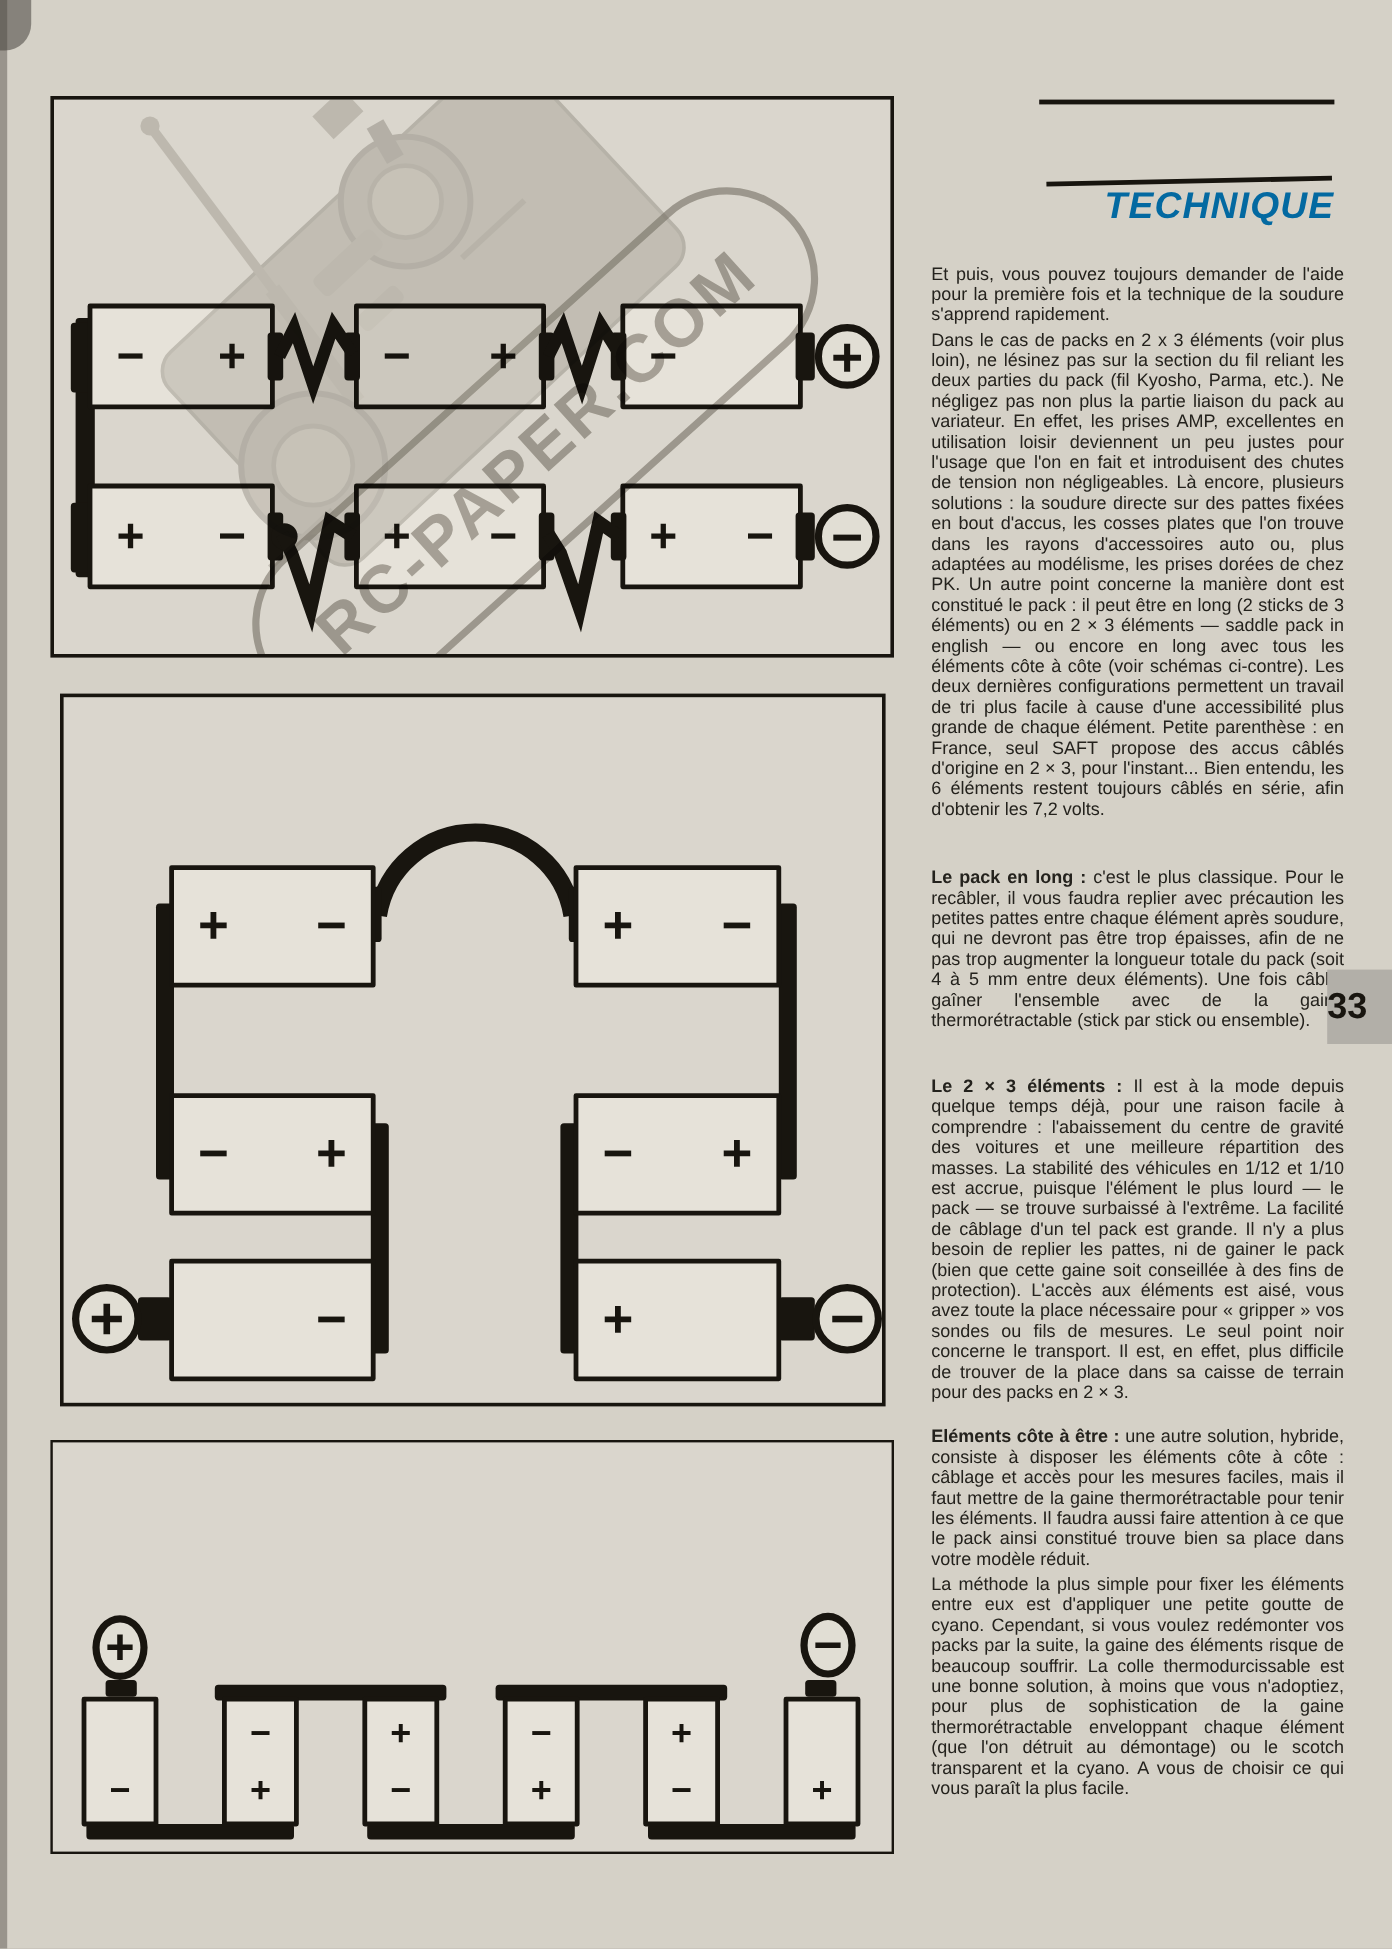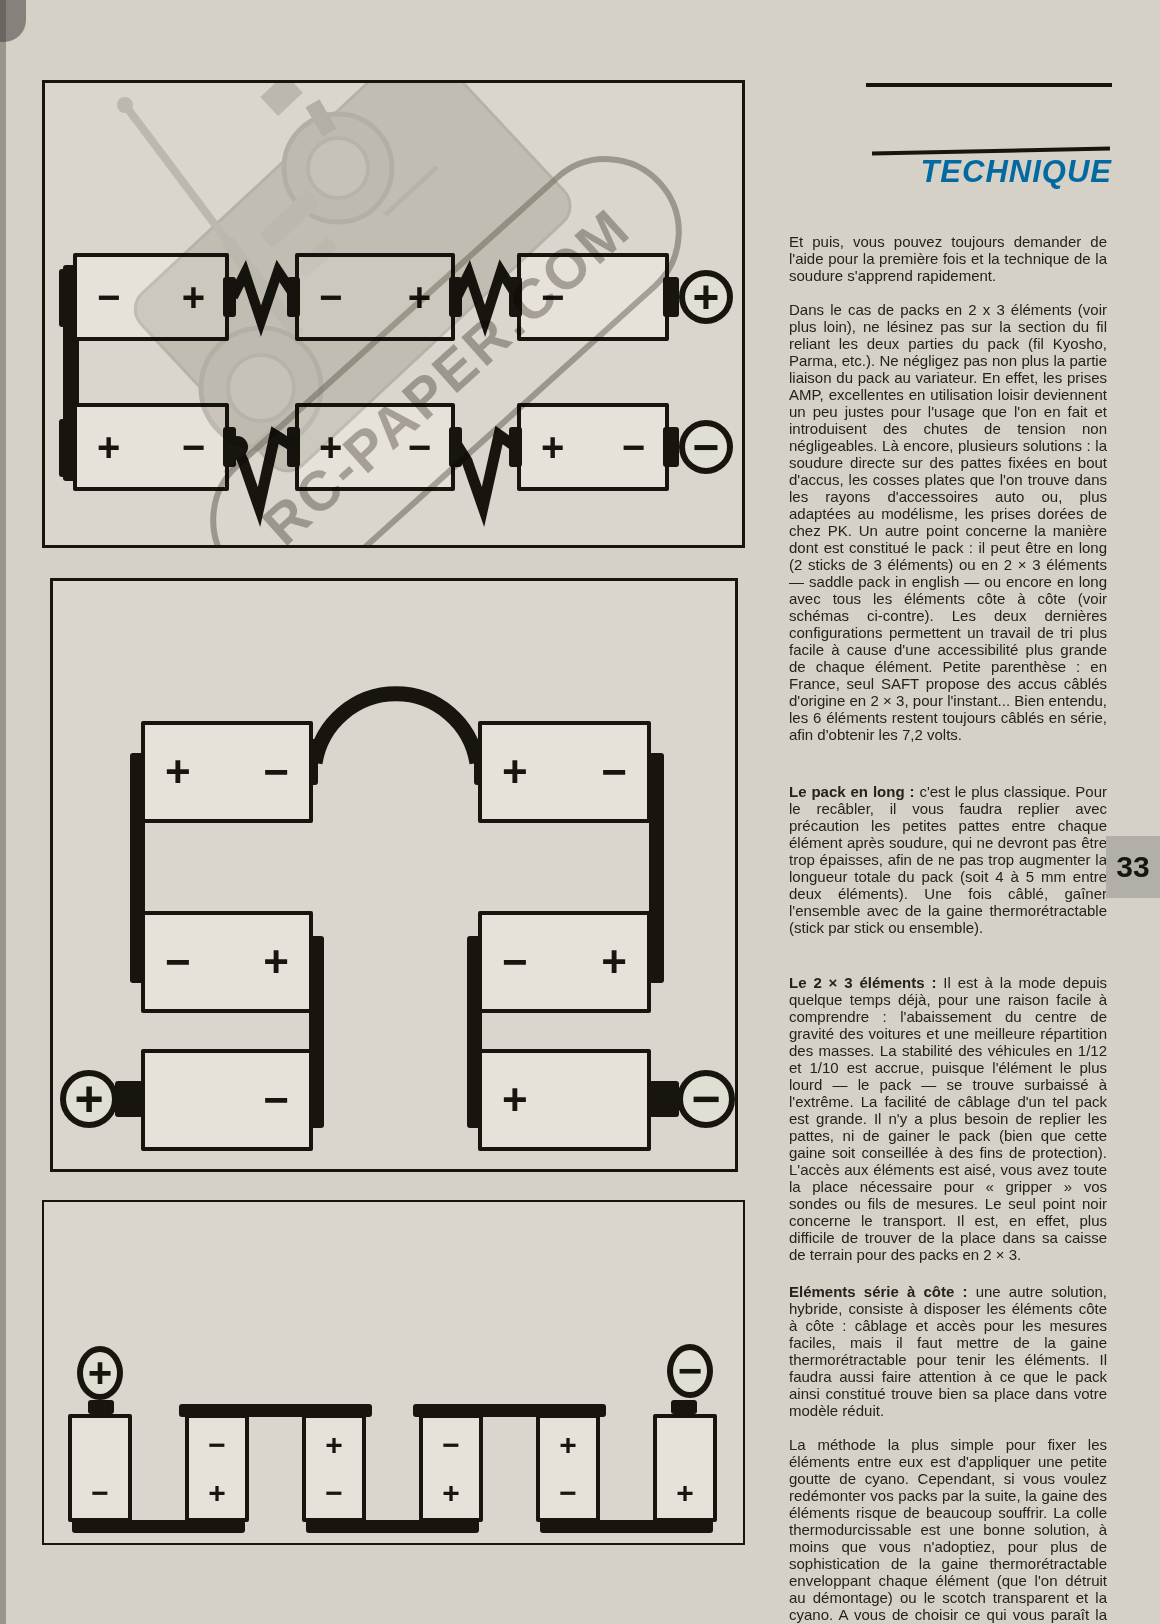--- a/index.html
+++ b/index.html
@@ -30,27 +30,27 @@
   .logo-auto{font-style:italic;font-weight:bold;font-size:62px;line-height:70px;letter-spacing:-3px;
              color:#b3afa6;-webkit-text-stroke:3px #18150f;}
   .logo-8{font-style:italic;font-weight:bold;font-size:88px;line-height:70px;vertical-align:-10px;
           color:#e9e5dc;-webkit-text-stroke:4px #18150f;margin-left:-4px;}
   .logo-underline{position:absolute;left:872px;top:149px;width:238px;height:4px;background:#18150f;transform:rotate(-1.2deg);}
   .mast-section{position:absolute;left:856px;top:154px;width:256px;text-align:right;
                 font-size:31px;font-weight:bold;font-style:italic;letter-spacing:1px;color:#0369a1;}
   
   .article{position:absolute;left:772px;top:216px;width:352px;font-size:15px;line-height:17px;
            text-align:justify;color:#24221d;}
-  .article p{margin:17px;}
+  .article p{margin:4px;}
   .sec{display:block;}
   .m1{margin-top:40px!important;} .m2{margin-top:38px!important;} .m3{margin-top:20px!important;}
   .lead{font-weight:bold;}
   
-  .pagenum{position:absolute;left:1106px;top:836px;width:54px;height:62px;background:#b2afa8;
-           display:flex;align-items:center;justify-content:center;font-size:30px;font-weight:bold;color:#18150f;}
+  .pagenum{position:absolute;left:1106px;top:808px;width:54px;height:62px;background:#b2afa8;
+           display:flex;align-items:center;font-size:30px;font-weight:bold;color:#18150f;}
 </style>
 </head>
 <body>
 
 <div class="paper">
   <div class="edge-strip"></div>
   <div class="corner-smudge"></div>
 
   <section class="panel" style="left:42px;top:80px;width:703px;height:468px">
 
@@ -233,20 +233,20 @@
 
   <div class="mast-rule"></div>
   <div class="logo-underline"></div>
   <div class="mast-section">TECHNIQUE</div>
 
   <div class="article">
     <p>Et puis, vous pouvez toujours demander de l'aide pour la première fois et la technique de la soudure s'apprend rapidement.</p>
     <p>Dans le cas de packs en 2 x 3 éléments (voir plus loin), ne lésinez pas sur la section du fil reliant les deux parties du pack (fil Kyosho, Parma, etc.). Ne négligez pas non plus la partie liaison du pack au variateur. En effet, les prises AMP, excellentes en utilisation loisir deviennent un peu justes pour l'usage que l'on en fait et introduisent des chutes de tension non négligeables. Là encore, plusieurs solutions : la soudure directe sur des pattes fixées en bout d'accus, les cosses plates que l'on trouve dans les rayons d'accessoires auto ou, plus adaptées au modélisme, les prises dorées de chez PK. Un autre point concerne la manière dont est constitué le pack : il peut être en long (2 sticks de 3 éléments) ou en 2 × 3 éléments — saddle pack in english — ou encore en long avec tous les éléments côte à côte (voir schémas ci-contre). Les deux dernières configurations permettent un travail de tri plus facile à cause d'une accessibilité plus grande de chaque élément. Petite parenthèse : en France, seul SAFT propose des accus câblés d'origine en 2 × 3, pour l'instant... Bien entendu, les 6 éléments restent toujours câblés en série, afin d'obtenir les 7,2 volts.</p>
     <p class="sec m1"><span class="lead">Le pack en long :</span><span> c'est le plus classique. Pour le recâbler, il vous faudra replier avec précaution les petites pattes entre chaque élément après soudure, qui ne devront pas être trop épaisses, afin de ne pas trop augmenter la longueur totale du pack (soit 4 à 5 mm entre deux éléments). Une fois câblé, gaîner l'ensemble avec de la gaine thermorétractable (stick par stick ou ensemble).</span></p>
     <p class="sec m2"><span class="lead">Le 2 × 3 éléments :</span><span> Il est à la mode depuis quelque temps déjà, pour une raison facile à comprendre : l'abaissement du centre de gravité des voitures et une meilleure répartition des masses. La stabilité des véhicules en 1/12 et 1/10 est accrue, puisque l'élément le plus lourd — le pack — se trouve surbaissé à l'extrême. La facilité de câblage d'un tel pack est grande. Il n'y a plus besoin de replier les pattes, ni de gainer le pack (bien que cette gaine soit conseillée à des fins de protection). L'accès aux éléments est aisé, vous avez toute la place nécessaire pour « gripper » vos sondes ou fils de mesures. Le seul point noir concerne le transport. Il est, en effet, plus difficile de trouver de la place dans sa caisse de terrain pour des packs en 2 × 3.</span></p>
-    <p class="sec m3"><span class="lead">Eléments série à côte :</span><span> une autre solution, hybride, consiste à disposer les éléments côte à côte : câblage et accès pour les mesures faciles, mais il faut mettre de la gaine thermorétractable pour tenir les éléments. Il faudra aussi faire attention à ce que le pack ainsi constitué trouve bien sa place dans votre modèle réduit.</span></p>
+    <p class="sec m3"><span class="lead">Eléments côte à être :</span><span> une autre solution, hybride, consiste à disposer les éléments côte à côte : câblage et accès pour les mesures faciles, mais il faut mettre de la gaine thermorétractable pour tenir les éléments. Il faudra aussi faire attention à ce que le pack ainsi constitué trouve bien sa place dans votre modèle réduit.</span></p>
     <p>La méthode la plus simple pour fixer les éléments entre eux est d'appliquer une petite goutte de cyano. Cependant, si vous voulez redémonter vos packs par la suite, la gaine des éléments risque de beaucoup souffrir. La colle thermodurcissable est une bonne solution, à moins que vous n'adoptiez, pour plus de sophistication de la gaine thermorétractable enveloppant chaque élément (que l'on détruit au démontage) ou le scotch transparent et la cyano. A vous de choisir ce qui vous paraît la plus facile.</p>
   </div>
 
   <div class="pagenum">
     <span>33</span>
   </div>
 </div>
 
 </body></html>

